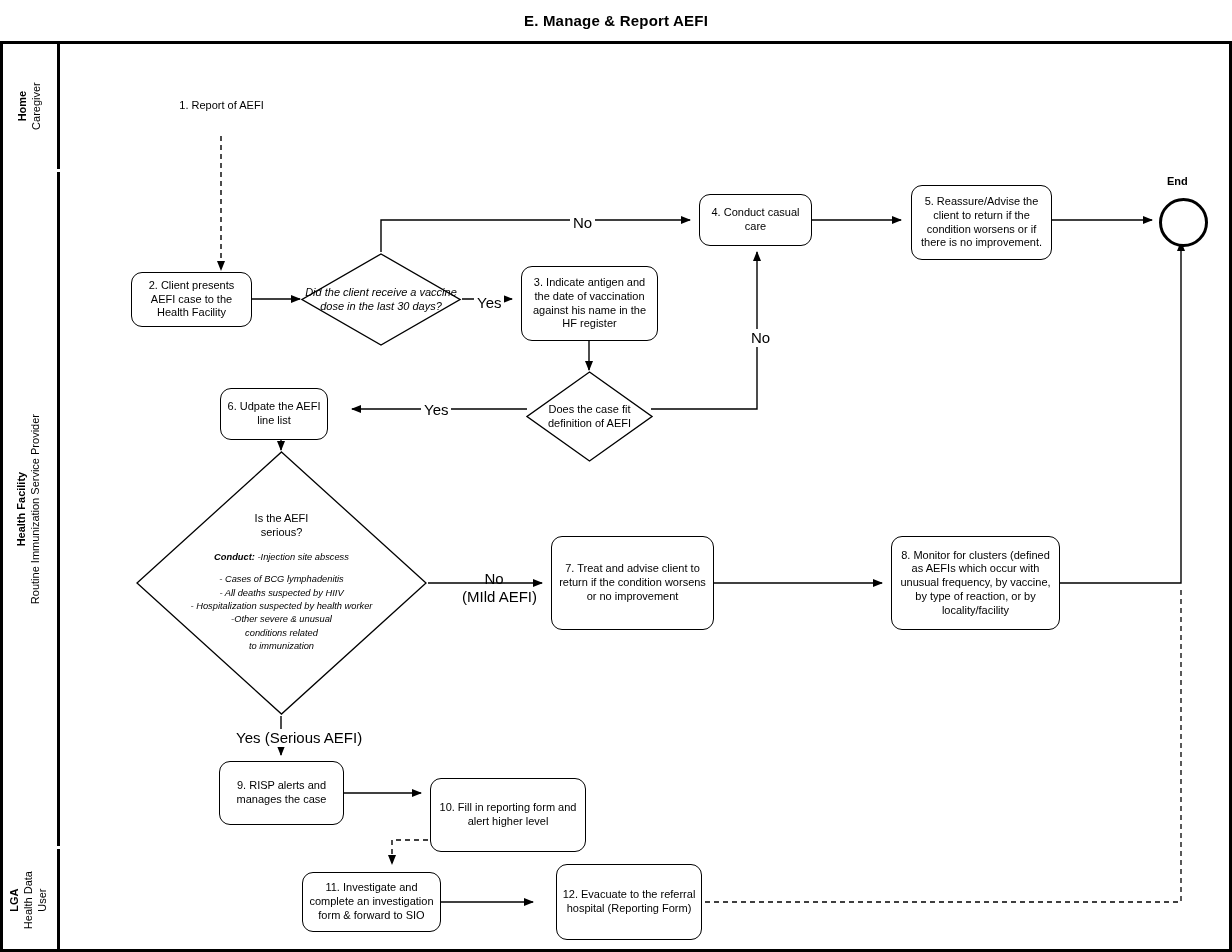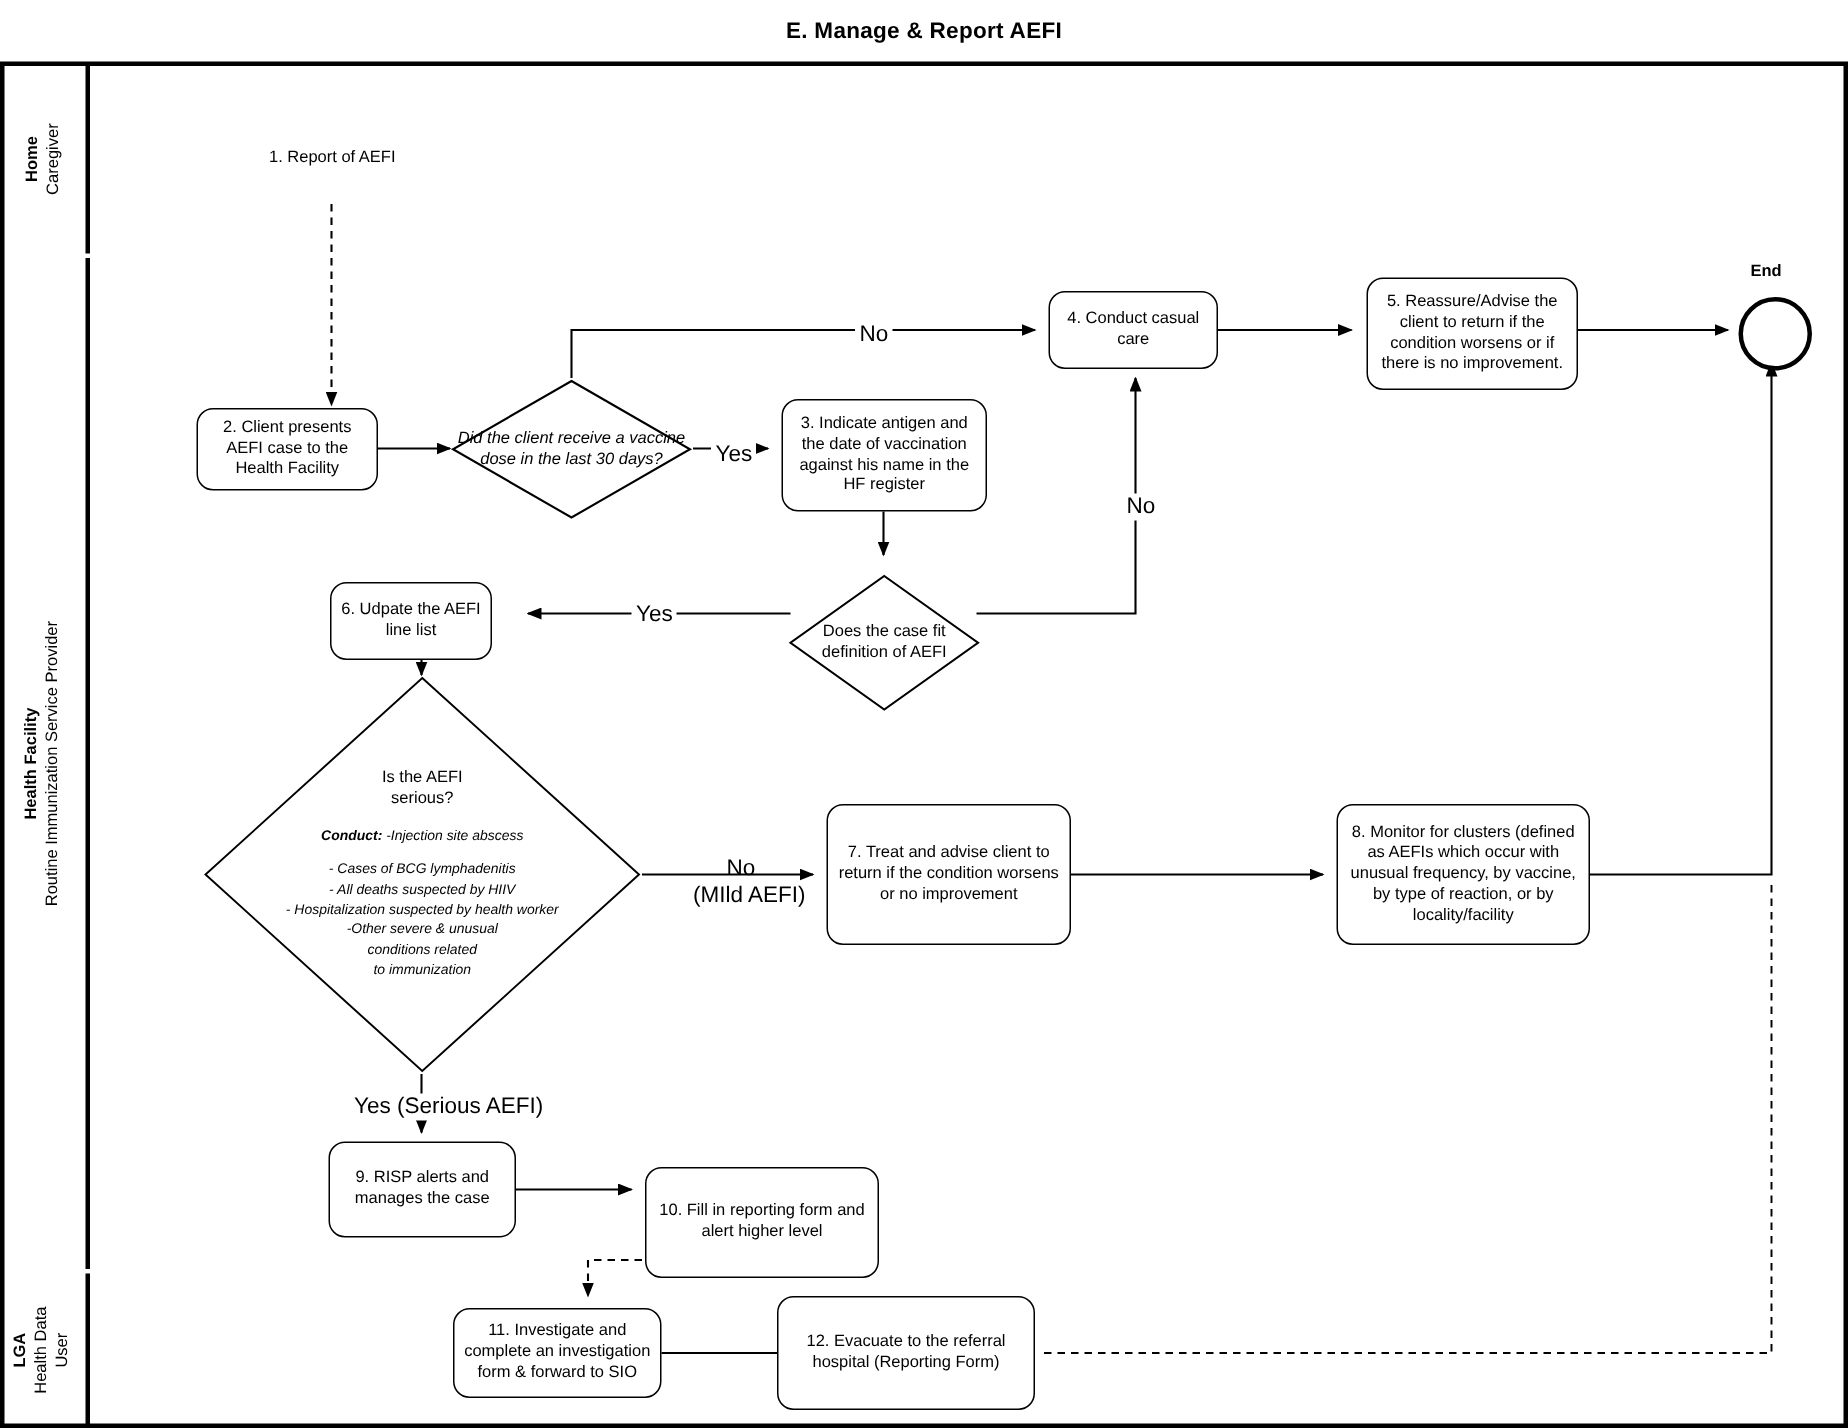--- a/index.html
+++ b/index.html
@@ -161,21 +161,21 @@
       <span>4. Conduct casual care</span>
     </div>
 
     <div class="node task" style="left:911px;top:185px;width:141px;height:75px;">
       <span>5. Reassure/Advise  the client to return if the condition worsens or if there is no improvement.</span>
     </div>
 
     <div class="end-circle" style="left:1159px;top:198px;width:43px;height:43px;"></div>
     <div class="end-label" style="left:1167px;top:175px;">End</div>
 
-    <div class="node diamond" style="left:525px;top:382px;width:129px;height:93px;">
+    <div class="node diamond" style="left:525px;top:370px;width:129px;height:93px;">
       <svg class="dshape" viewBox="0 0 129 93" preserveAspectRatio="none">
         <path d="M64.5,2 L127,46.5 L64.5,91 L2,46.5 Z" fill="#fff" stroke="#000" stroke-width="1.4"></path>
       </svg>
       <span class="dlabel">Does the case fit definition of AEFI</span>
     </div>
 
     <div class="node task" style="left:220px;top:388px;width:108px;height:52px;">
       <span>6. Udpate the AEFI line list</span>
     </div>
 
@@ -214,21 +214,21 @@
     </div>
 
     <div class="node task" style="left:430px;top:778px;width:156px;height:74px;">
       <span>10. Fill in reporting form and alert higher level</span>
     </div>
 
     <div class="node task" style="left:302px;top:872px;width:139px;height:60px;">
       <span>11. Investigate and complete an investigation form &amp; forward to SIO</span>
     </div>
 
-    <div class="node task" style="left:518px;top:864px;width:172px;height:76px;">
+    <div class="node task" style="left:556px;top:864px;width:146px;height:76px;">
       <span>12. Evacuate to the referral hospital (Reporting Form)</span>
     </div>
 
     <div class="elabel" style="left:570px;top:214px;">No</div>
     <div class="elabel" style="left:474px;top:294px;">Yes</div>
     <div class="elabel" style="left:421px;top:401px;">Yes</div>
     <div class="elabel" style="left:748px;top:329px;">No</div>
     <div class="elabel nobg" style="left:459px;top:570px;width:64px;">
       <div>No</div>
       <div>(MIld AEFI)</div>

